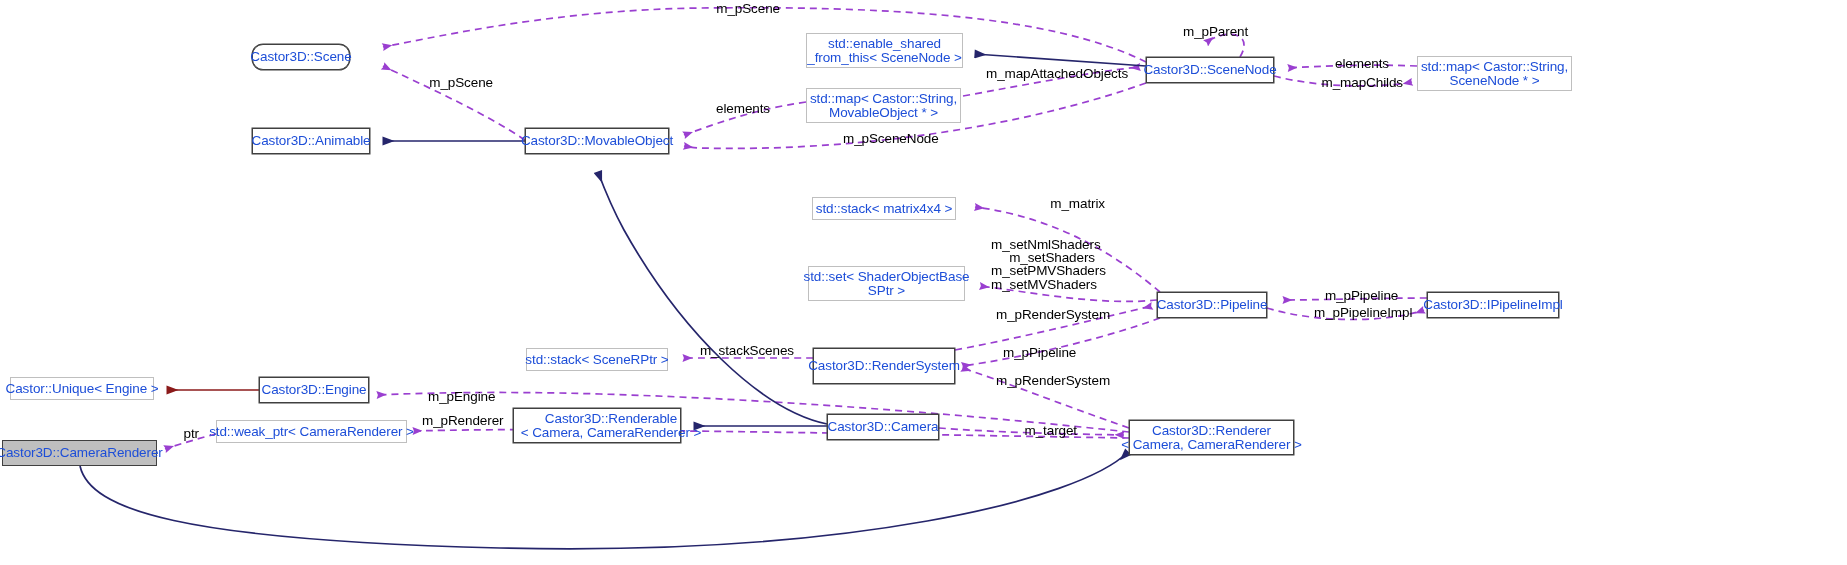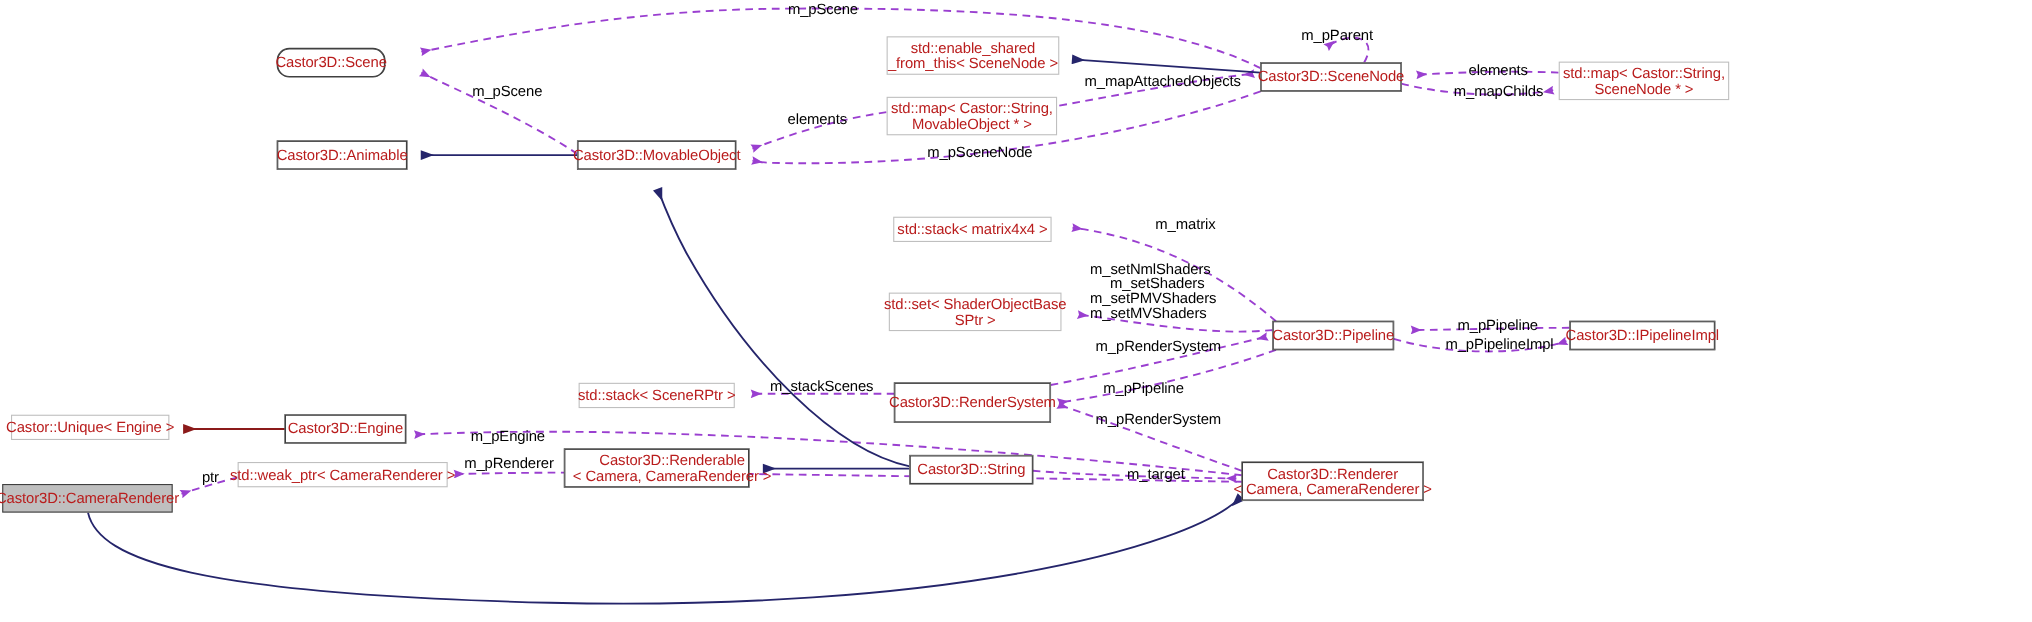--- a/index.html
+++ b/index.html
@@ -25,21 +25,21 @@
     pointer-events: none;
   }
   .node {
     position: absolute;
     display: flex;
     align-items: center;
     justify-content: center;
     text-align: center;
     font-size: 13.5px;
     line-height: 14px;
-    color: #b91c1c;
+    color: #1d4ed8;
     background: #ffffff;
     white-space: pre;
     letter-spacing: -0.1px;
     padding: 0 4px;
   }
   
   .node.cls {
     border: 1.6px solid #404040;
     box-shadow: 0 0 0 0.5px #404040;
   }
@@ -158,21 +158,21 @@
       <div class="node ext" style="left: 808px; top: 266px; width: 157px; height: 35px;">std::set&lt; ShaderObjectBase
 SPtr &gt;</div>
       <div class="node cls" style="left: 1157px; top: 292px; width: 110px; height: 26px;">Castor3D::Pipeline</div>
       <div class="node cls" style="left: 1427px; top: 292px; width: 132px; height: 26px;">Castor3D::IPipelineImpl</div>
       <div class="node ext" style="left: 526px; top: 348px; width: 142px; height: 23px;">std::stack&lt; SceneRPtr &gt;</div>
       <div class="node cls" style="left: 813px; top: 348px; width: 142px; height: 36px;">Castor3D::RenderSystem</div>
       <div class="node ext" style="left: 10px; top: 377px; width: 144px; height: 23px;">Castor::Unique&lt; Engine &gt;</div>
       <div class="node cls" style="left: 259px; top: 377px; width: 110px; height: 26px;">Castor3D::Engine</div>
       <div class="node cls" style="left: 513px; top: 408px; width: 168px; height: 35px; padding-left: 32px;">Castor3D::Renderable
 &lt; Camera, CameraRenderer &gt;</div>
-      <div class="node cls" style="left: 827px; top: 414px; width: 112px; height: 26px;">Castor3D::String</div>
+      <div class="node cls" style="left: 827px; top: 414px; width: 112px; height: 26px;">Castor3D::Camera</div>
       <div class="node cls" style="left: 1129px; top: 420px; width: 165px; height: 35px;">Castor3D::Renderer
 &lt; Camera, CameraRenderer &gt;</div>
       <div class="node ext" style="left: 216px; top: 420px; width: 191px; height: 23px;">std::weak_ptr&lt; CameraRenderer &gt;</div>
       <div class="node focus" style="left: 2px; top: 440px; width: 155px; height: 26px;">Castor3D::CameraRenderer</div>
     </div>
   <div id="labels-layer">
       <div class="edge-label" style="left: 714px; top: 2px; width: 66px;">m_pScene</div>
       <div class="edge-label" style="left: 1183px; top: 25px; width: 62px;">m_pParent</div>
       <div class="edge-label" style="left: 427px; top: 76px; width: 66px;">m_pScene</div>
       <div class="edge-label" style="left: 1333px; top: 57px; width: 56px;">elements</div>

